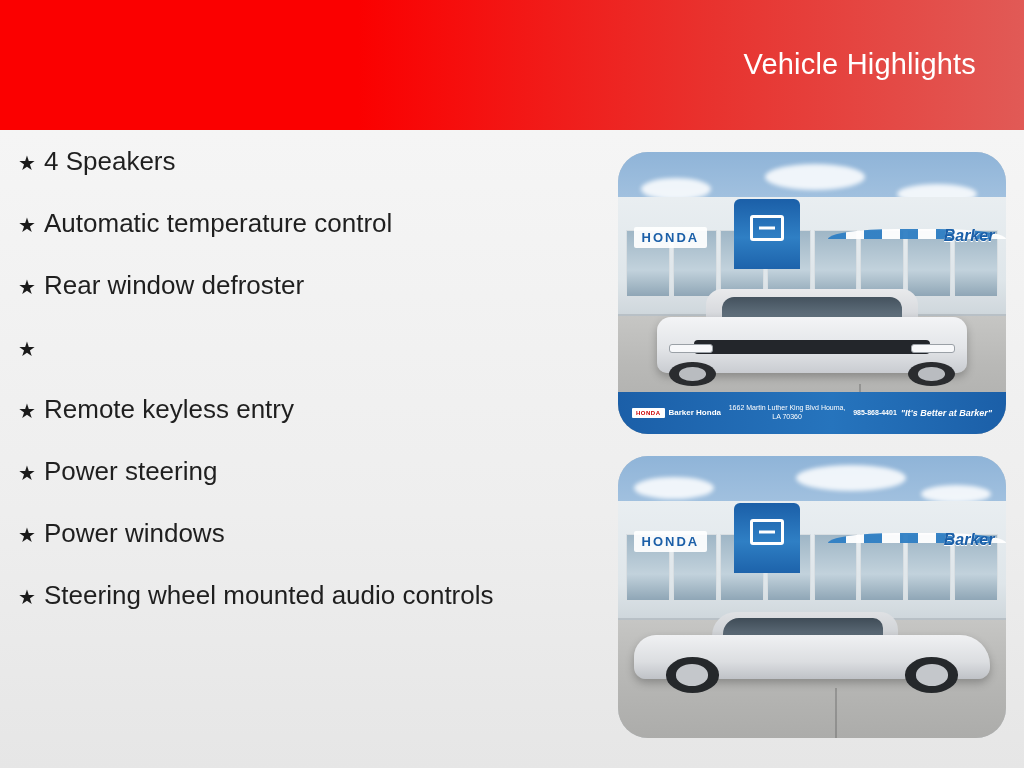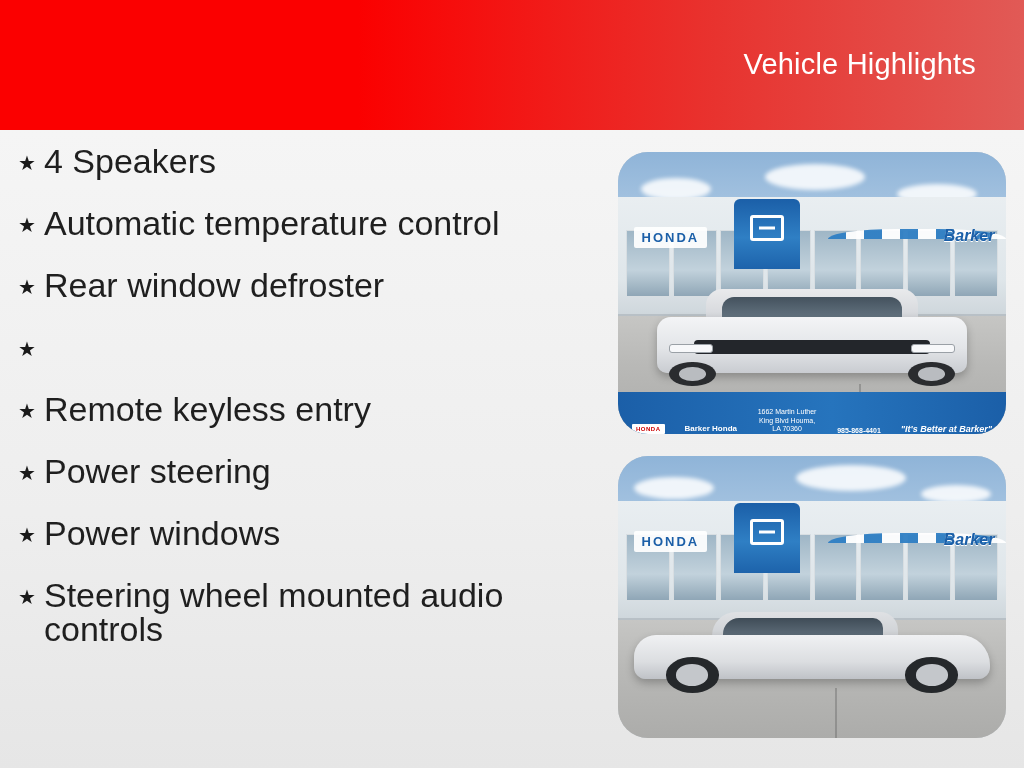--- a/index.html
+++ b/index.html
@@ -53,21 +53,21 @@
   .bullet {
     flex: 0 0 34px;
     color: #1a1a1a;
     font-size: 20px;
     line-height: 34px;
     text-align: center;
     padding-top: 2px;
   }
   .feature-text {
     color: #1f1f1f;
-    font-size: 34px;
+    font-size: 26px;
     line-height: 34px;
     font-weight: 400;
     max-width: 520px;
   }
   
   .photos {
     position: absolute;
     right: 18px;
     top: 22px;
     width: 388px;
@@ -290,25 +290,25 @@
   .side-wheel.front { left: 9%; }
   .side-wheel.rear { right: 9%; }
   
   .dealer-strip {
     position: absolute;
     left: 0; bottom: 0;
     width: 100%;
     height: 15%;
     background: linear-gradient(to right, #1b5fa8 0%, #2674bd 55%, #1b5fa8 100%);
     display: flex;
-    align-items: flex-end;
+    align-items: center;
     color: #ffffff;
     font-size: 7px;
     padding: 0 14px;
-    gap: 20px;
+    gap: 4px;
   }
   .strip-logo {
     flex: 0 0 auto;
     background: #ffffff;
     color: #cc0000;
     font-weight: 700;
     font-size: 6px;
     padding: 2px 4px;
     letter-spacing: .5px;
     border-radius: 1px;

